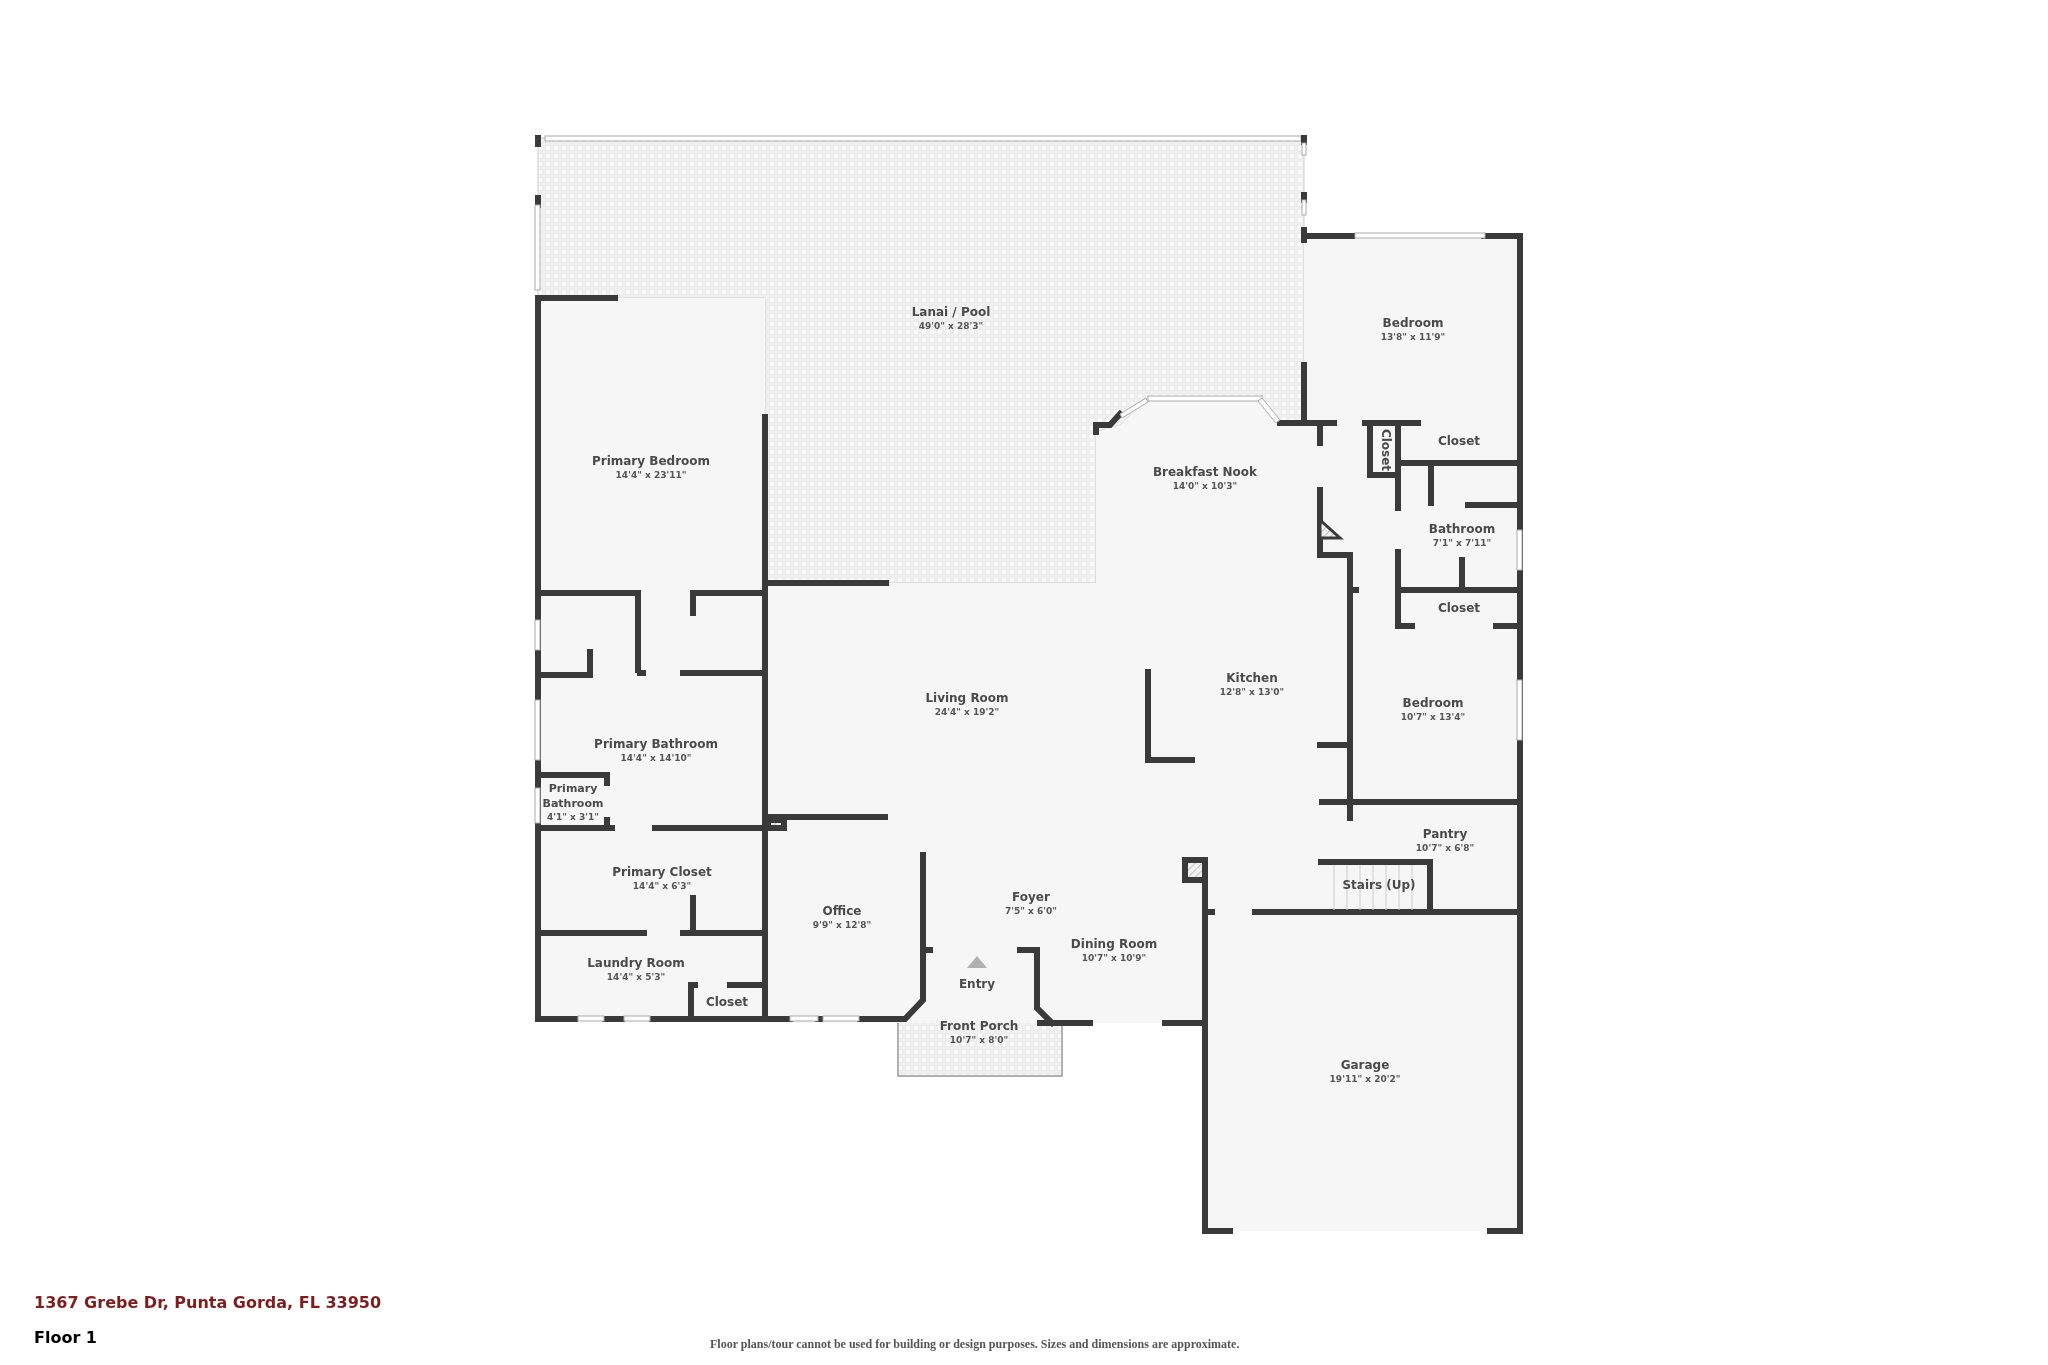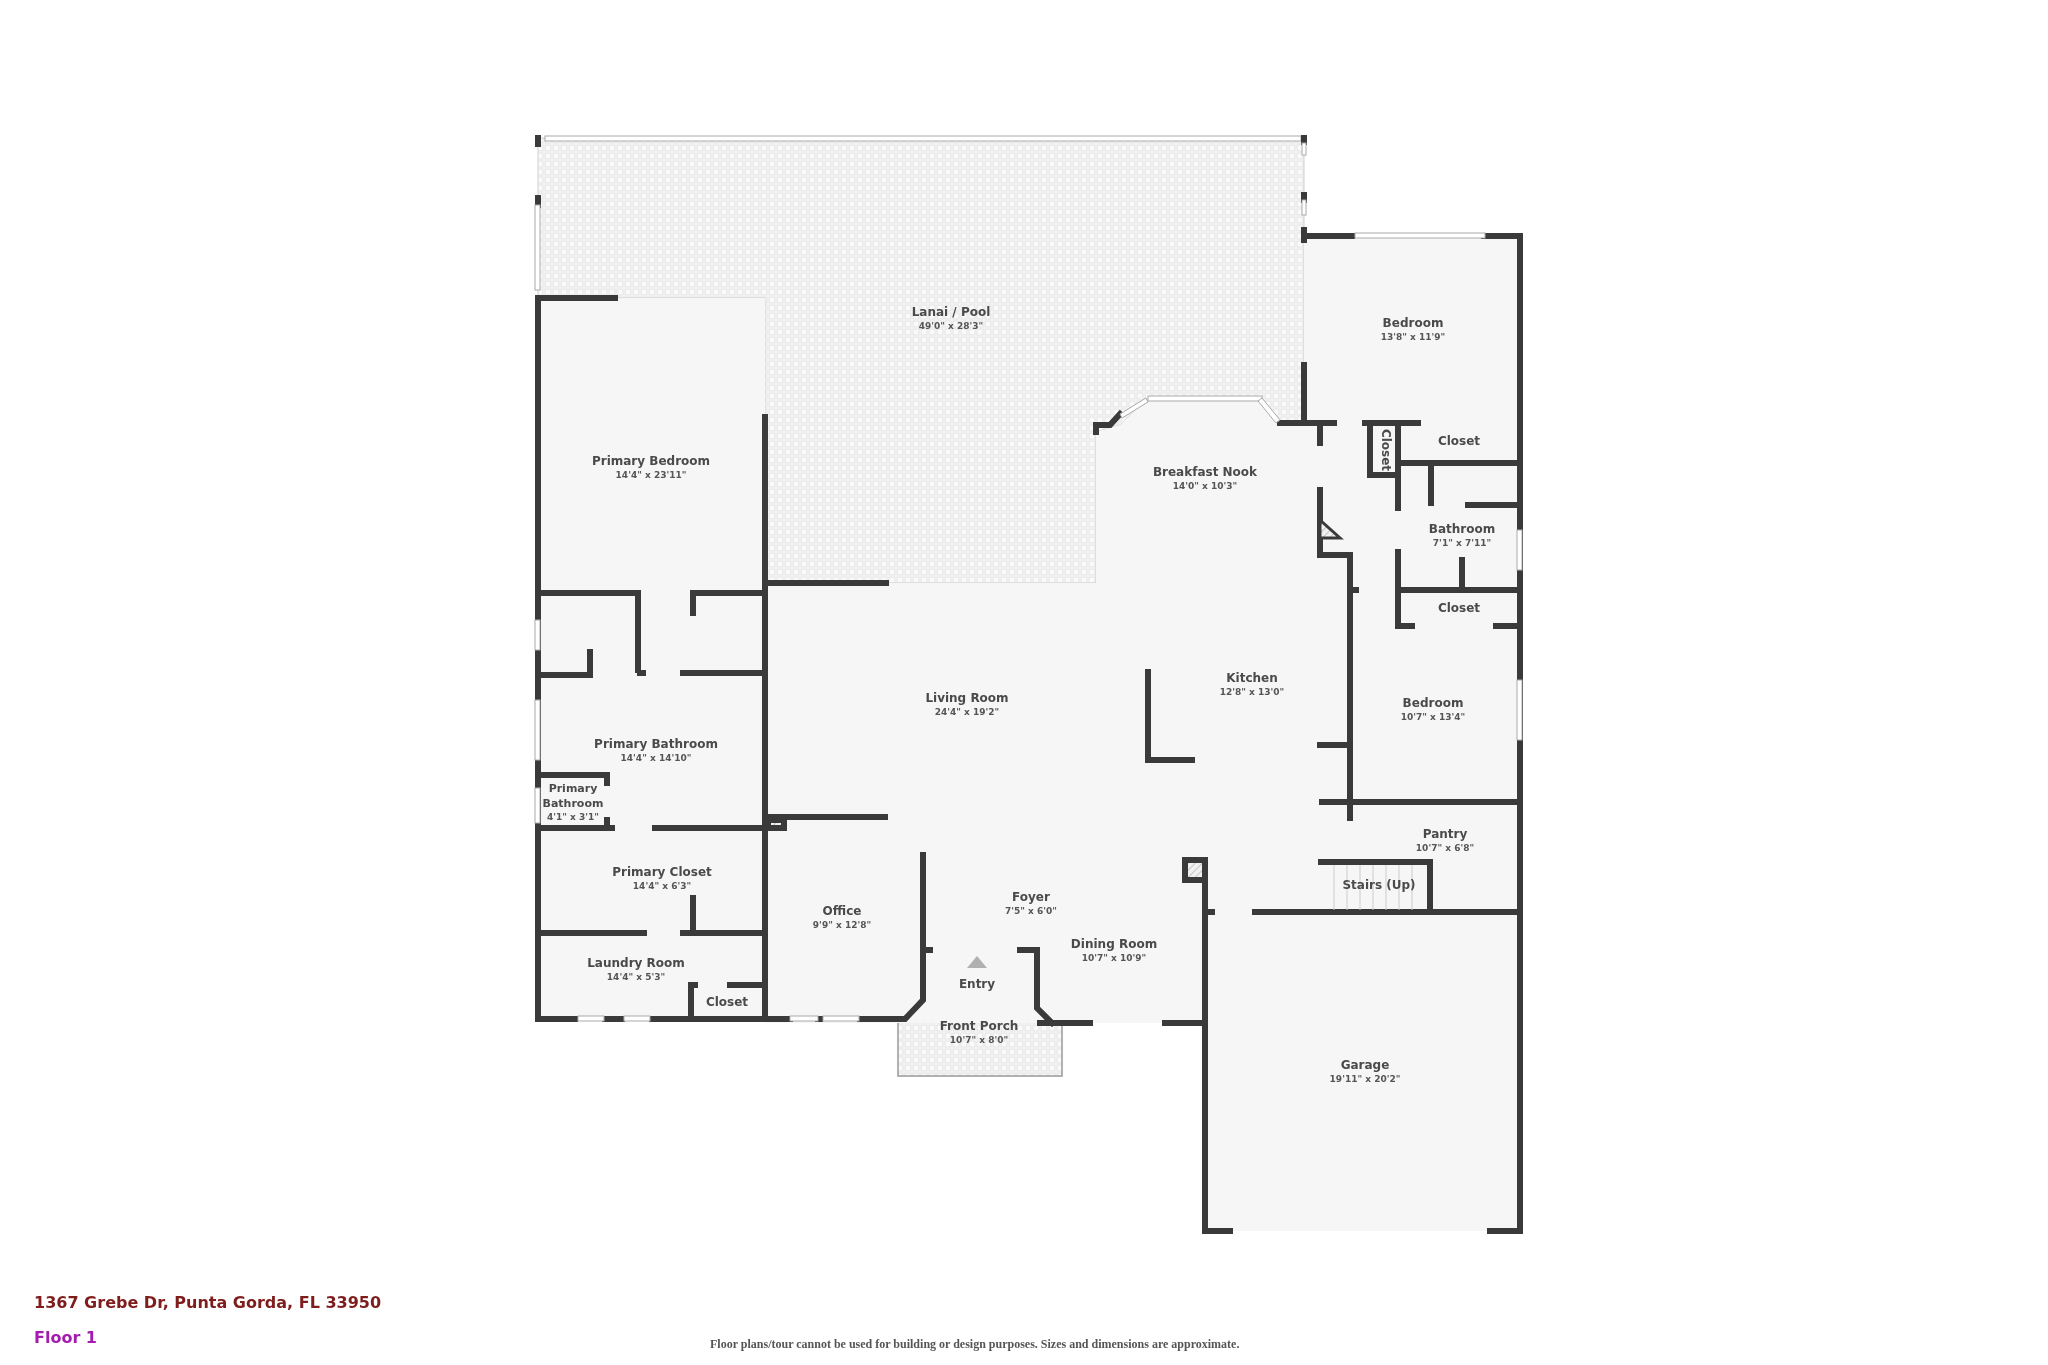--- a/index.html
+++ b/index.html
@@ -2,21 +2,21 @@
 <html><head>
 <meta charset="utf-8">
 <style>
   html, body { margin:0; padding:0; background:#ffffff; }
   body { width:2048px; height:1365px; position:relative; overflow:hidden; font-family:"DejaVu Sans", sans-serif; color:#444; }
   #plan { position:absolute; left:0; top:0; width:2048px; height:1365px; }
   .room-label { position:absolute; text-align:center; transform:translate(-50%,-50%); white-space:nowrap; }
   .room-name { font-size:12px; font-weight:bold; color:#4a4a4a; line-height:15px; }
   .room-dim { font-size:9px; font-weight:bold; color:#555; line-height:12px; }
   .footer-address { position:absolute; left:34px; top:1293px; font-size:16px; font-weight:bold; color:#7f1d1d; }
-  .footer-floor { position:absolute; left:34px; top:1328px; font-size:16px; font-weight:bold; color:#a21caf; }
+  .footer-floor { position:absolute; left:34px; top:1328px; font-size:16px; font-weight:bold; color:#000000; }
   .footer-disclaimer { position:absolute; left:710px; top:1337px; font-size:12px; font-weight:bold; color:#555;font-family:Liberation Serif, serif; }
   .vertical { transform:translate(-50%,-50%) rotate(90deg); }
 </style>
 </head>
 <body>
 
 <svg id="plan" xmlns="http://www.w3.org/2000/svg" width="2048" height="1365" viewBox="0 0 2048 1365">
   <defs>
     <pattern id="tile" width="8" height="8" patternUnits="userSpaceOnUse">
       <rect width="8" height="8" fill="#fafafa"></rect>

